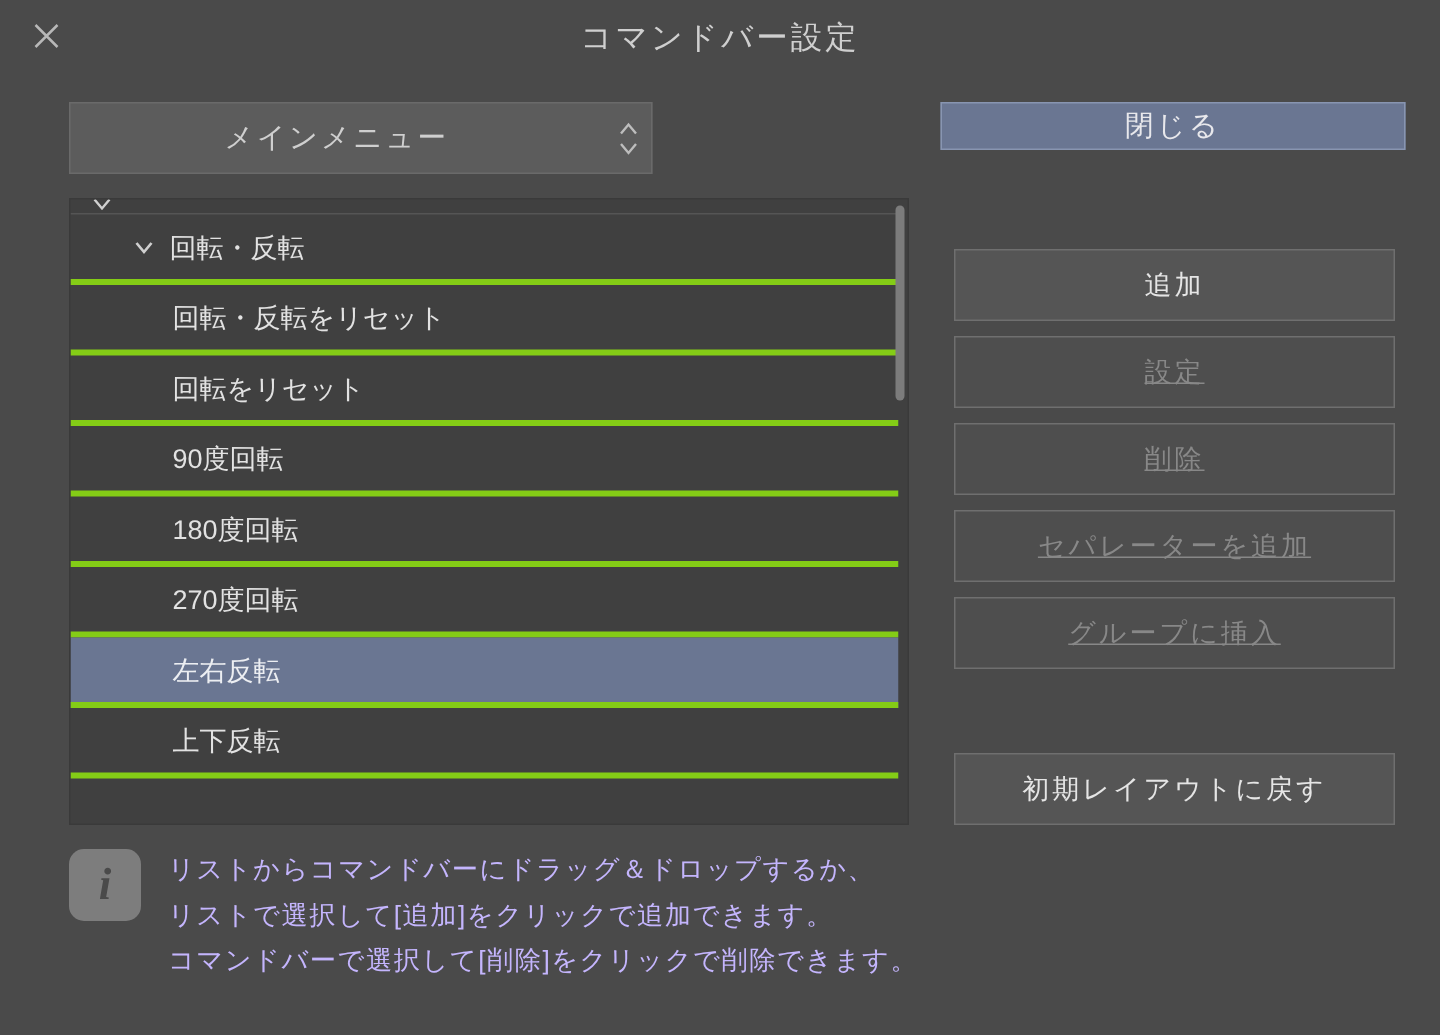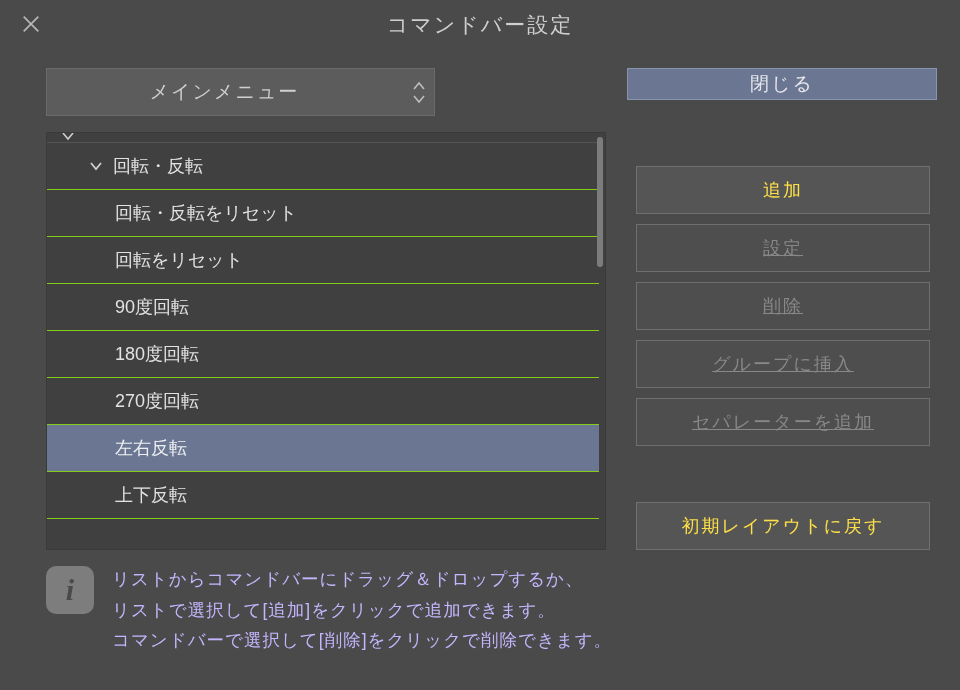--- a/index.html
+++ b/index.html
@@ -124,21 +124,21 @@
     background: #7c7c7c;
     border-radius: 3px;
   }
   .tree-root {
     font-size: 18px;
   }
   .tree-item, .tree-leaf {
     height: 47px;
     display: flex;
     align-items: center;
-    border-bottom: 1px solid #84cc16;
+    border-bottom: 4px solid #84cc16;
   }
   .tree-topcut {
     height: 10px;
     border-bottom: 1px solid #555;
     display:flex; align-items:flex-end;
     padding-left: 14px;
     color:#d0d0d0;
   }
   .tree-topcut svg { width:14px; height:10px; stroke:#d0d0d0; stroke-width:1.6; fill:none; margin-bottom:1px;}
   .tree-item .chev {
@@ -169,21 +169,21 @@
   
   .right-col {
     flex: 1;
     display: flex;
     flex-direction: column;
   }
   .rbtn {
     height: 48px;
     border: 1px solid #6f6f6f;
     background: #555555;
-    color: #fde047;
+    color: #e5e5e5;
     display: flex;
     align-items: center;
     justify-content: center;
     font-size: 18px;
     letter-spacing: 2px;
     cursor: pointer;
   }
   .rbtn + .rbtn { margin-top: 10px; text-decoration: underline; }
   .rbtn.disabled {
     background: #4e4e4e;
@@ -307,24 +307,24 @@
       <div class="rbtn">
         <span>追加</span>
       </div>
       <div class="rbtn disabled">
         <span>設定</span>
       </div>
       <div class="rbtn disabled">
         <span>削除</span>
       </div>
       <div class="rbtn disabled">
+        <span>セパレーターを追加</span>
+      </div>
+      <div class="rbtn disabled">
         <span>グループに挿入</span>
-      </div>
-      <div class="rbtn disabled">
-        <span>セパレーターを追加</span>
       </div>
       <div class="right-spacer"></div>
       <div class="rbtn">
         <span>初期レイアウトに戻す</span>
       </div>
     </div>
   </div>
 
   <div class="info">
     <div class="info-icon">

